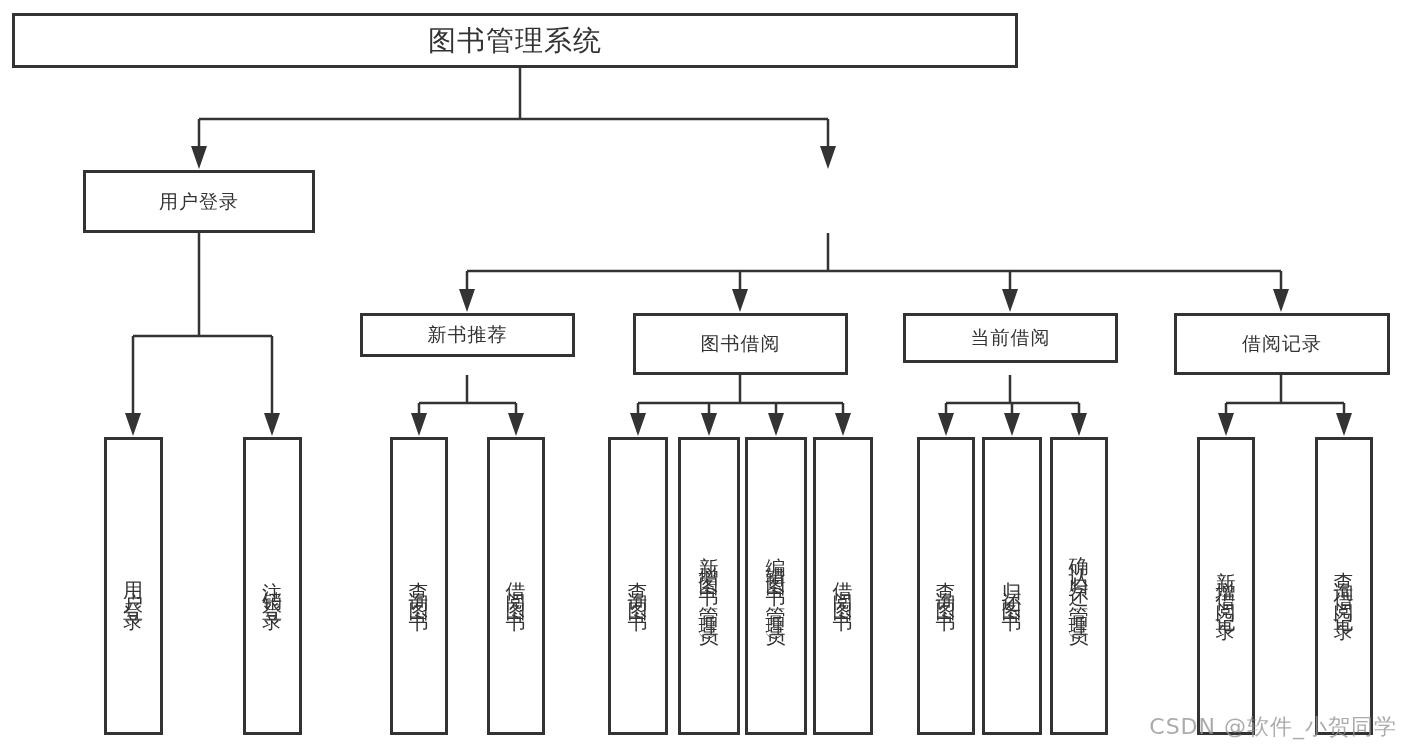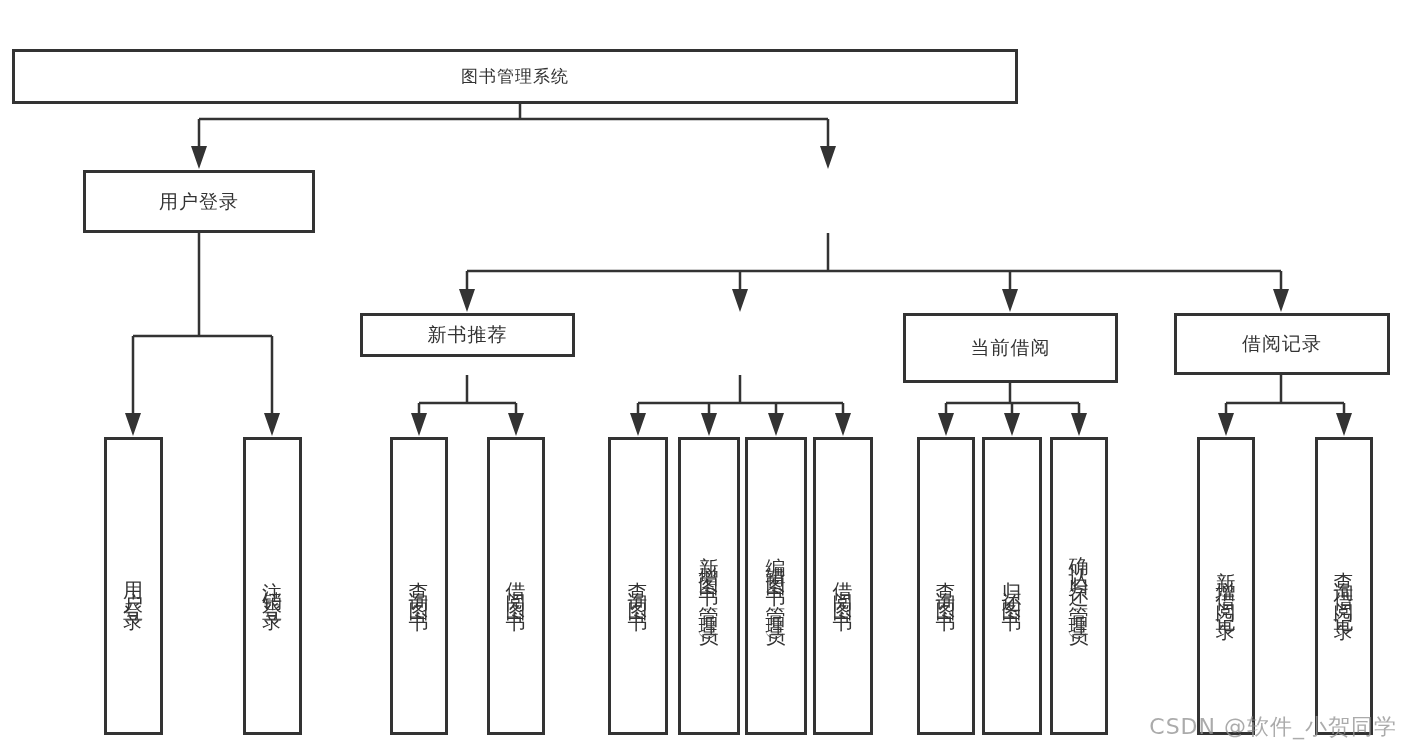--- a/index.html
+++ b/index.html
@@ -22,21 +22,21 @@
     box-sizing: border-box;
     background: #ffffff;
     border: 3px solid #333333;
     color: #333333;
     display: flex;
     align-items: center;
     justify-content: center;
     text-align: center;
   }
   .hbox { font-size: 19px; letter-spacing: 1px; }
-  .hbox.root { font-size: 17px; margin-top: 36px; }
+  .hbox.root { font-size: 28px; }
   .vbox {
     writing-mode: vertical-rl;
     text-orientation: mixed;
     font-size: 20px;
     letter-spacing: 10px;
     line-height: 1;
     border-width: 3px;
   }
   .watermark {
     position: absolute;
@@ -81,21 +81,22 @@
              M938 413 h16 L946 436 Z M1004 413 h16 L1012 436 Z
              M1071 413 h16 L1079 436 Z
              M1218 413 h16 L1226 436 Z M1336 413 h16 L1344 436 Z" fill="#333333" stroke="none"></path>
   </svg>
 
   <div class="box hbox root" style="left:12px; top:13px; width:1006px; height:55px;">图书管理系统</div>
 
   <div class="box hbox" style="left:83px; top:170px; width:232px; height:63px;">用户登录</div>
 
   <div class="box hbox" style="left:360px; top:313px; width:215px; height:44px;">新书推荐</div>
-  <div class="box hbox" style="left:903px; top:313px; width:215px; height:70px;">当前借阅</div>
+  <div class="box hbox" style="left:633px; top:313px; width:215px; height:62px;">图书借阅</div>
+  <div class="box hbox" style="left:903px; top:313px; width:215px; height:50px;">当前借阅</div>
   <div class="box hbox" style="left:1174px; top:313px; width:216px; height:62px;">借阅记录</div>
 
   <div class="box vbox" style="left:104px; top:437px; width:59px; height:298px;">用户登录</div>
   <div class="box vbox" style="left:243px; top:437px; width:59px; height:298px;">注销登录</div>
 
   <div class="box vbox" style="left:390px; top:437px; width:58px; height:298px;">查询图书</div>
   <div class="box vbox" style="left:487px; top:437px; width:58px; height:298px;">借阅图书</div>
 
   <div class="box vbox" style="left:608px; top:437px; width:60px; height:298px;">查询图书</div>
   <div class="box vbox" style="left:678px; top:437px; width:62px; height:298px;">新增图书（管理员）</div>

